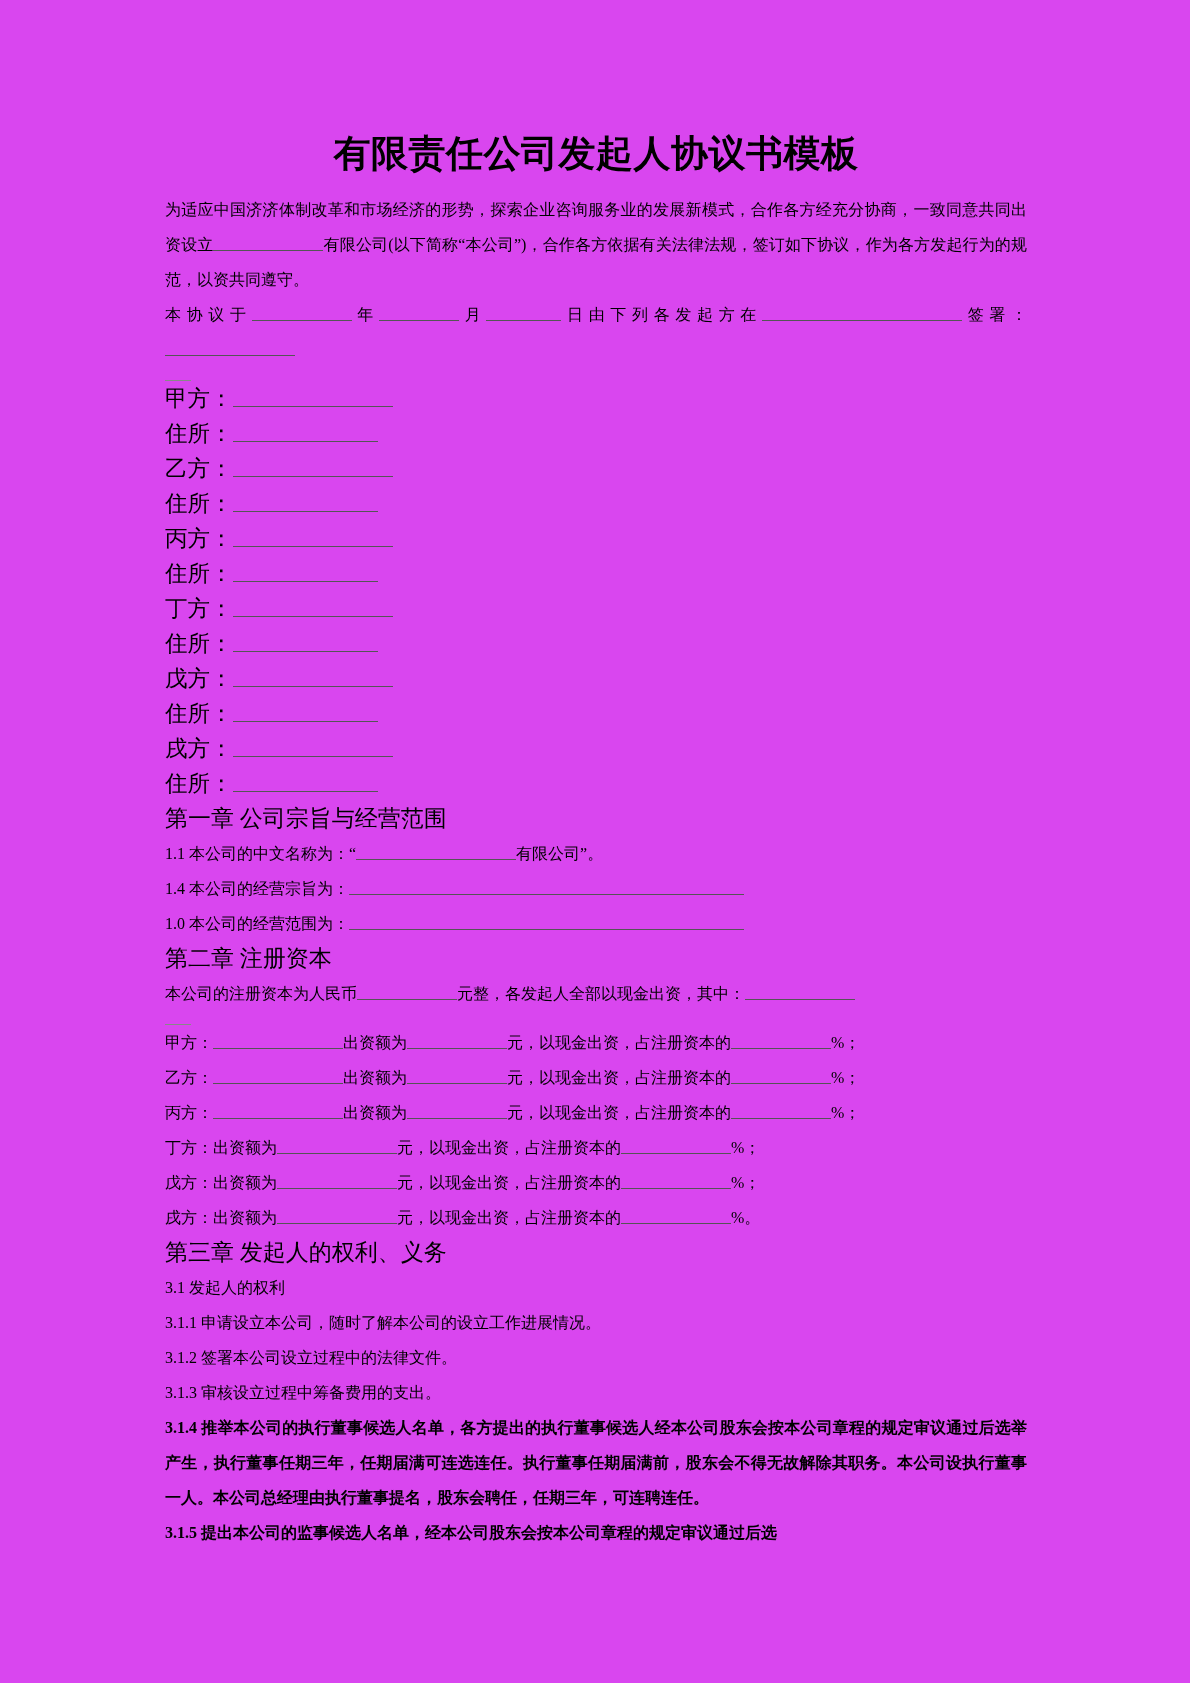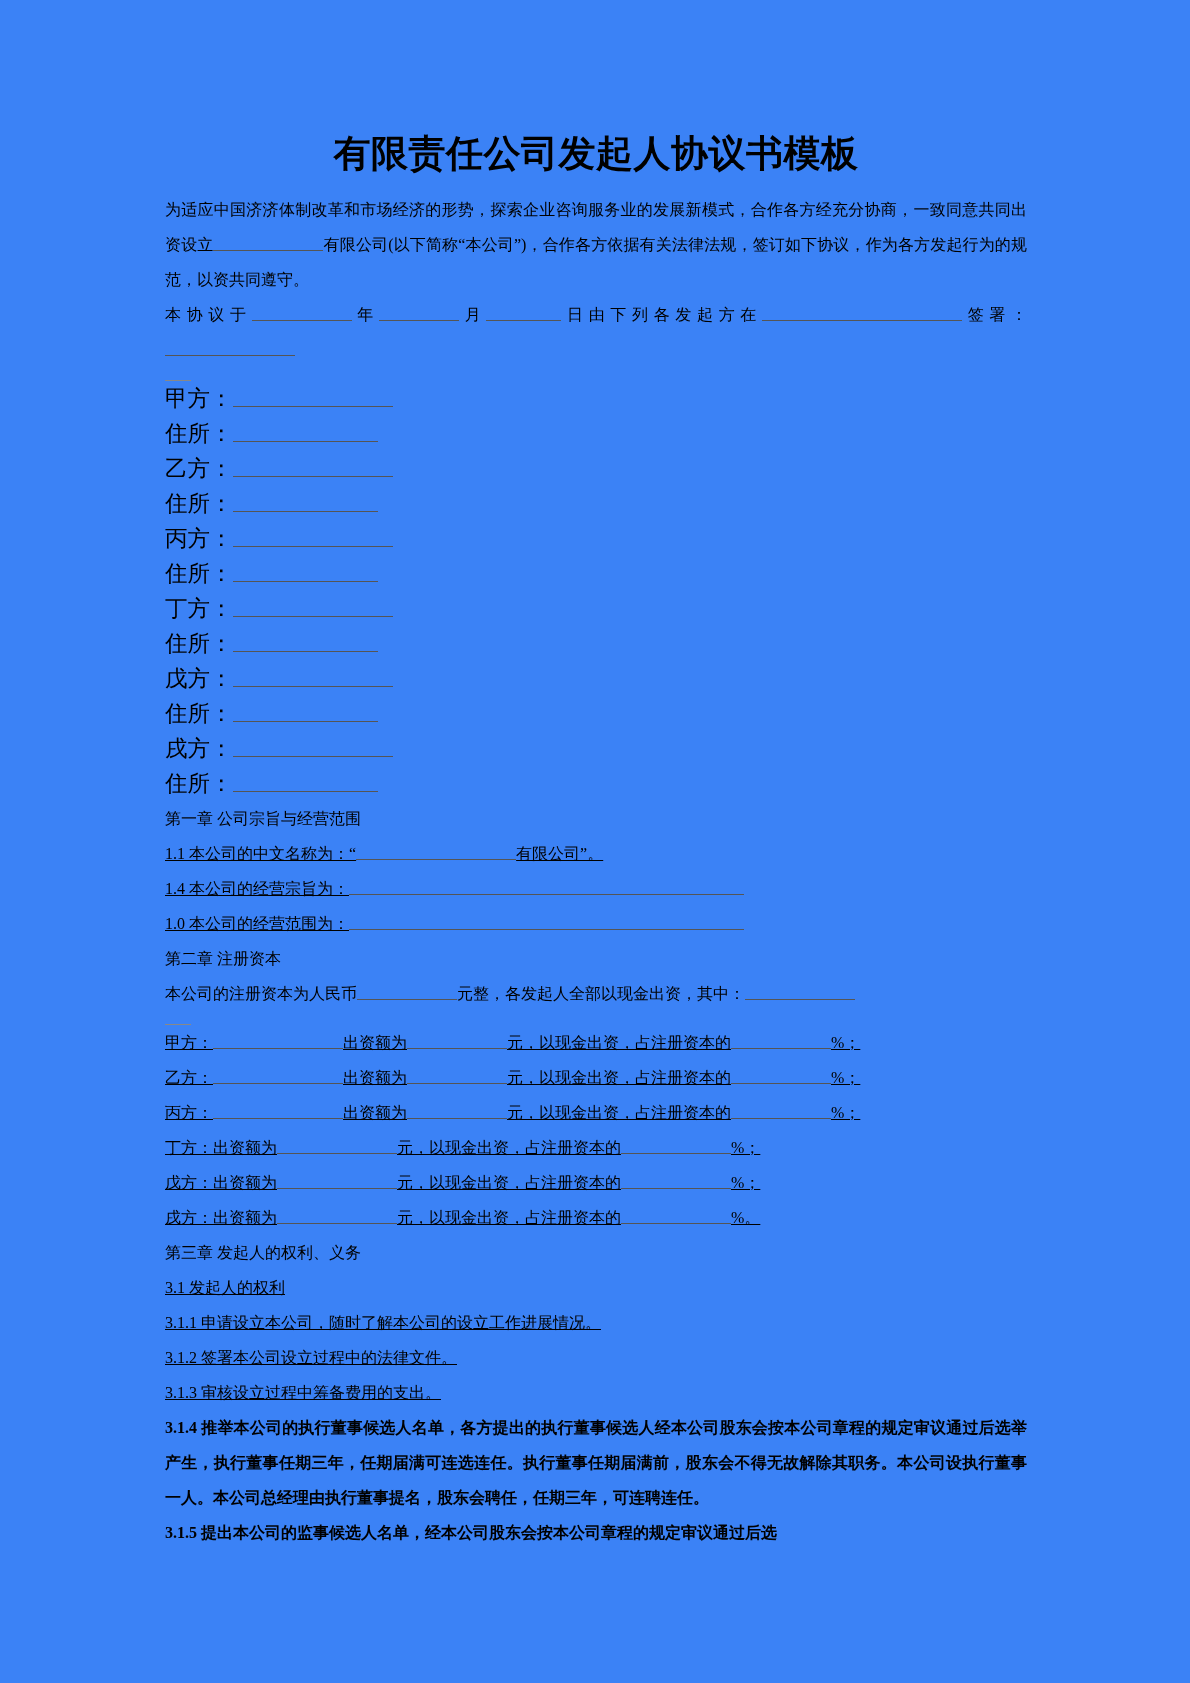--- a/index.html
+++ b/index.html
@@ -10,21 +10,21 @@
   }
   body {
     font-family: "Liberation Serif", "DejaVu Serif", serif;
     color: #000000;
   }
   .page {
     position: relative;
     width: 1190px;
     height: 1683px;
     margin: 0 auto;
-    background: #3b82f6;
+    background: #d946ef;
     box-sizing: border-box;
     overflow: hidden;
   }
   .content {
     position: absolute;
     left: 165px;
     top: 130px;
     width: 862px;
   }
   .doc-title {
@@ -75,25 +75,25 @@
     height: 0.95em;
     margin-top: -2px;
   }
   .party-line, .addr-line {
     font-size: 22.5px;
     line-height: 35px;
     margin: 0;
     white-space: nowrap;
   }
   .chapter {
-    font-size: 16px;
+    font-size: 23px;
     line-height: 35px;
     margin: 0;
   }
-  .nowrap { white-space: nowrap; text-decoration: underline; }
+  .nowrap { white-space: nowrap; }
 </style>
 </head>
 <body>
 
 <div class="page">
   <div class="content">
 
     <h1 class="doc-title">有限责任公司发起人协议书模板</h1>
 
     <p class="para"><span>为适应中国济济体制改革和市场经济的形势，探索企业咨询服务业的发展新模式，合作各方经充分协商，一致同意共同出资设立</span><span class="bl w110"></span><span>有限公司(以下简称“本公司”)，合作各方依据有关法律法规，签订如下协议，作为各方发起行为的规范，以资共同遵守。</span></p>

